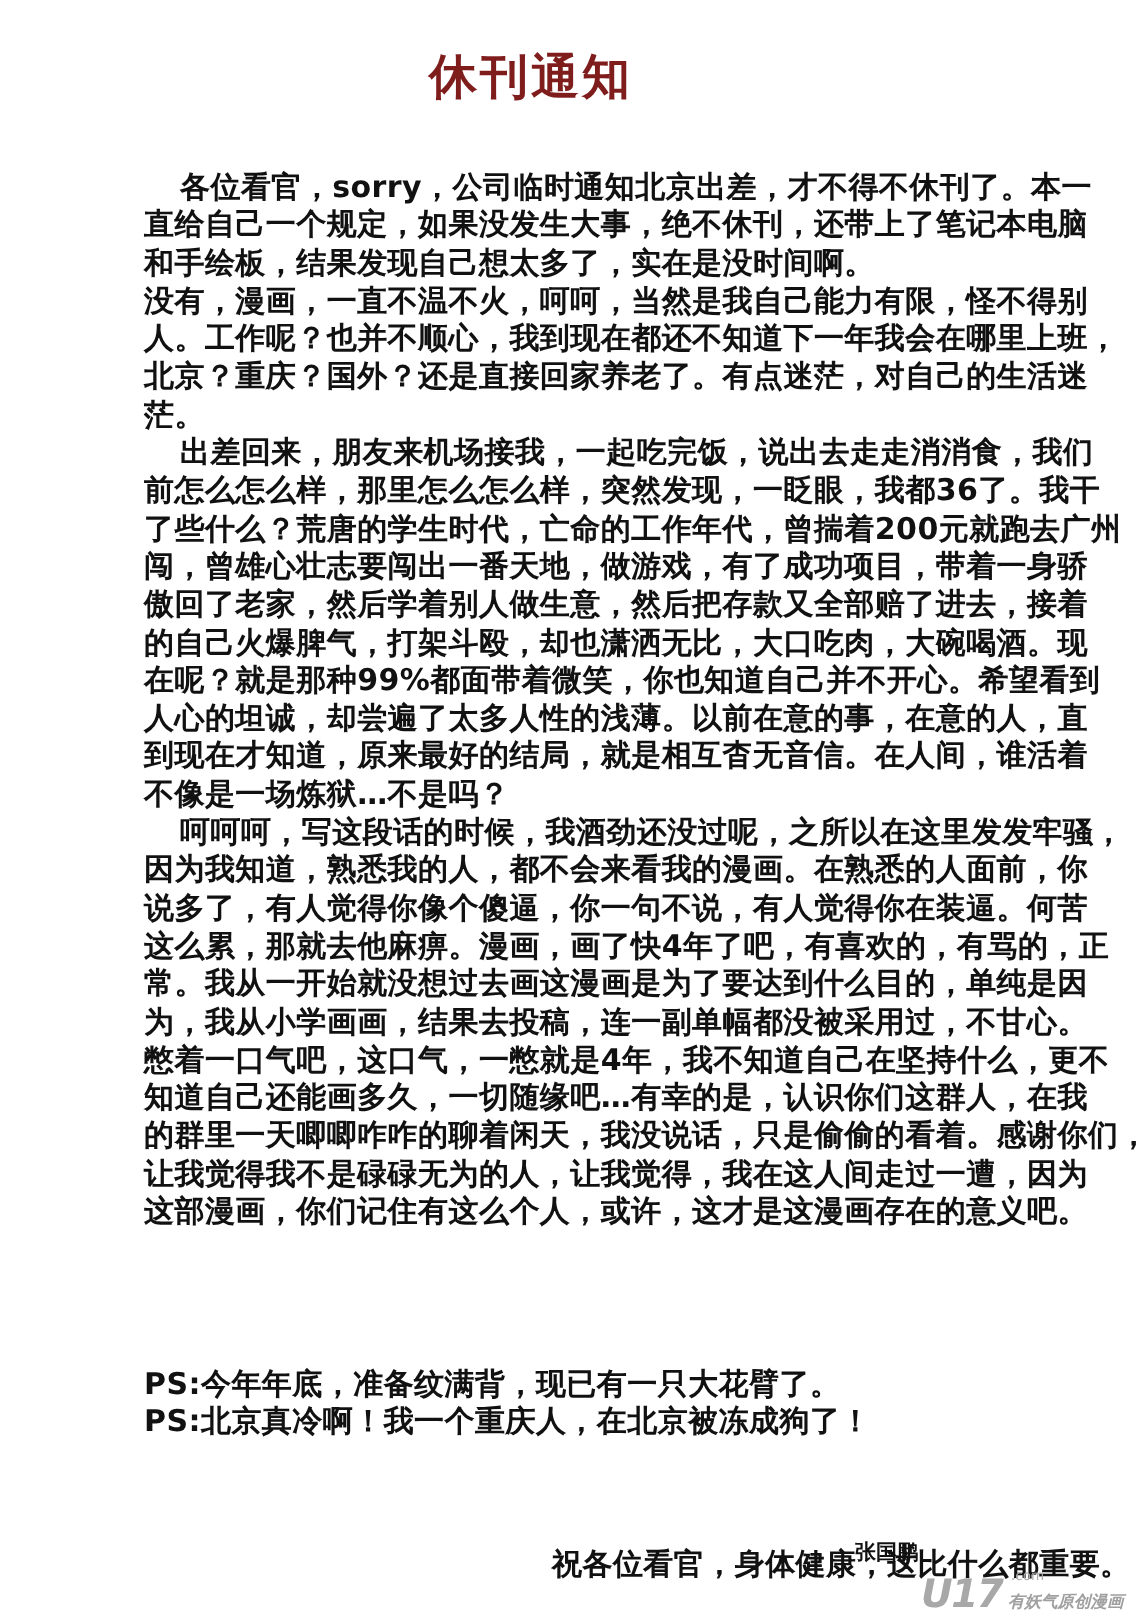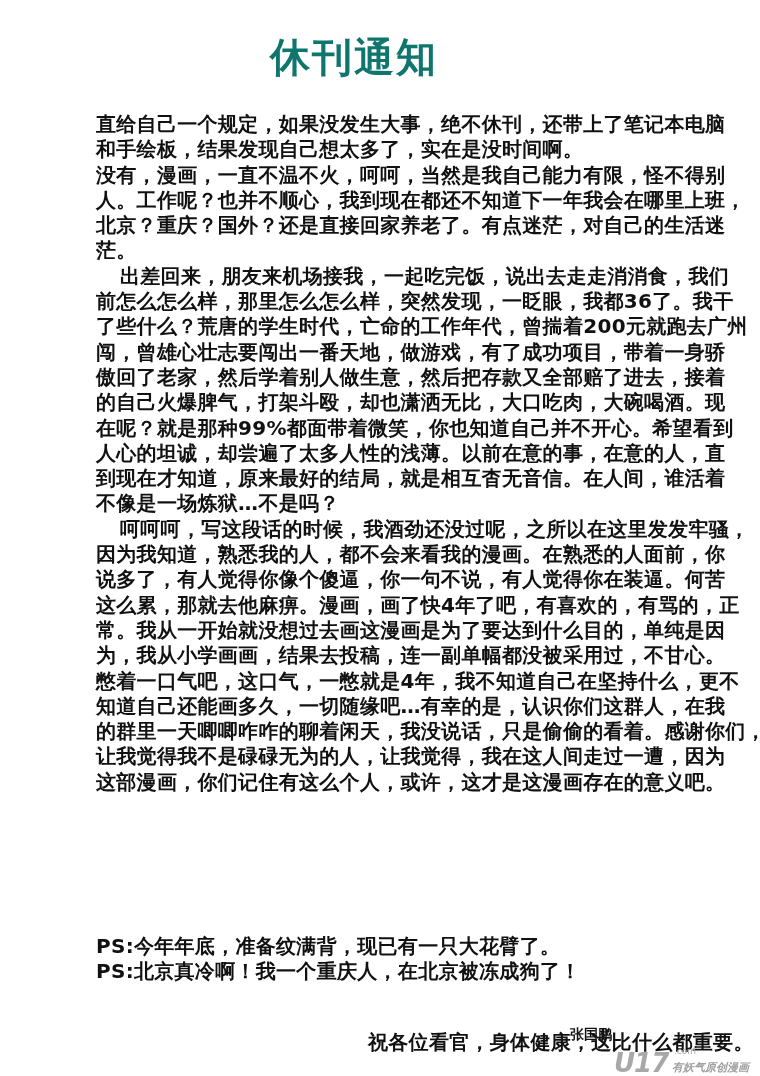--- a/index.html
+++ b/index.html
@@ -1,40 +1,41 @@
 <!DOCTYPE html>
 <html><head>
 <meta charset="utf-8">
 <style>
   html, body { margin: 0; padding: 0; background: #ffffff; }
   body { width: 760px; height: 1076px; position: relative; overflow: hidden;
          font-family: "DejaVu Sans", "Liberation Sans", sans-serif; color: #111; }
   .title { position: absolute; left: 0; top: 30px; width: 708px; text-align: center;
-           font-size: 40px; font-weight: bold; letter-spacing: 2px; color: #0f766e; }
+           font-size: 32px; font-weight: bold; letter-spacing: 2px; color: #7f1d1d; }
   .body { position: absolute; left: 96px; top: 112px; width: 586px; }
   .line { font-size: 20px; font-weight: bold; line-height: 25.3px; height: 25.3px;
           white-space: nowrap; color: #111; letter-spacing: 0.3px; }
   .indent { padding-left: 24px; }
-  .ps { position: absolute; left: 96px; top: 910px; width: 600px; margin-top: 24px; }
+  .ps { position: absolute; left: 96px; top: 910px; width: 600px; }
   .closing { position: absolute; left: 368px; top: 1029px; font-size: 20px; font-weight: bold;
              white-space: nowrap; letter-spacing: 0.3px; }
   .signature { position: absolute; left: 570px; top: 1026px; font-size: 14px; font-weight: bold; }
   .watermark { position: absolute; left: 614px; top: 1046px; width: 146px; height: 30px; color: #9a9a9a; }
   .wm-logo { position: absolute; left: 0; top: 2px; font-size: 26px; font-weight: bold; font-style: italic;
              letter-spacing: -1px; color: #a8a8a8; }
   .wm-com { position: absolute; left: 60px; top: 0px; font-size: 9px; color: #aaa; }
   .wm-text { position: absolute; left: 58px; top: 14px; font-size: 11px; font-weight: bold; font-style: italic; color: #a0a0a0; white-space: nowrap; }
 </style>
 </head>
 <body>
 
 <h1 class="title" style="margin:0;">休刊通知</h1>
 
 <div class="body">
 
+  <div class="line indent">各位看官，sorry，公司临时通知北京出差，才不得不休刊了。本一</div>
   <div class="line">直给自己一个规定，如果没发生大事，绝不休刊，还带上了笔记本电脑</div>
   <div class="line">和手绘板，结果发现自己想太多了，实在是没时间啊。</div>
 
   <div class="line">没有，漫画，一直不温不火，呵呵，当然是我自己能力有限，怪不得别</div>
   <div class="line">人。工作呢？也并不顺心，我到现在都还不知道下一年我会在哪里上班，</div>
   <div class="line">北京？重庆？国外？还是直接回家养老了。有点迷茫，对自己的生活迷</div>
   <div class="line">茫。</div>
 
   <div class="line indent">出差回来，朋友来机场接我，一起吃完饭，说出去走走消消食，我们</div>
   <div class="line">前怎么怎么样，那里怎么怎么样，突然发现，一眨眼，我都36了。我干</div>

